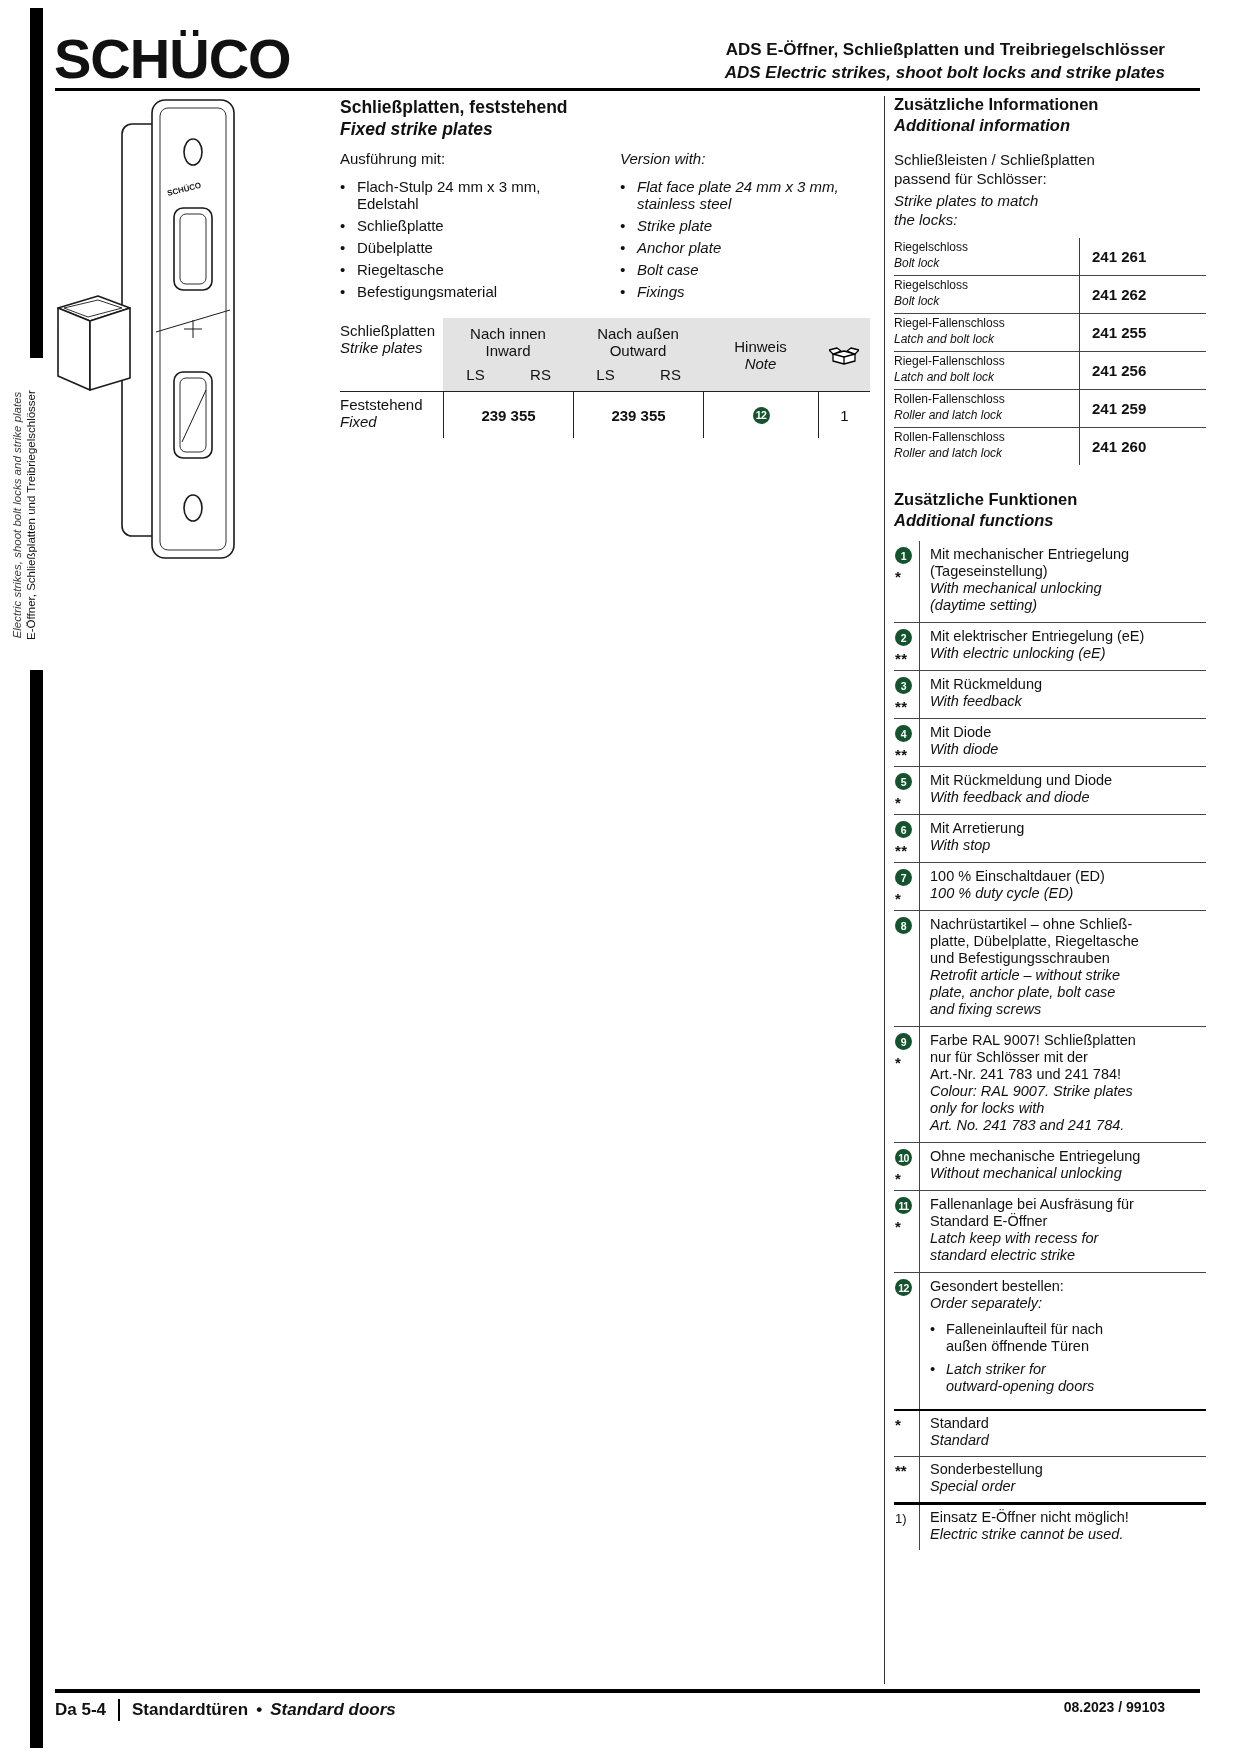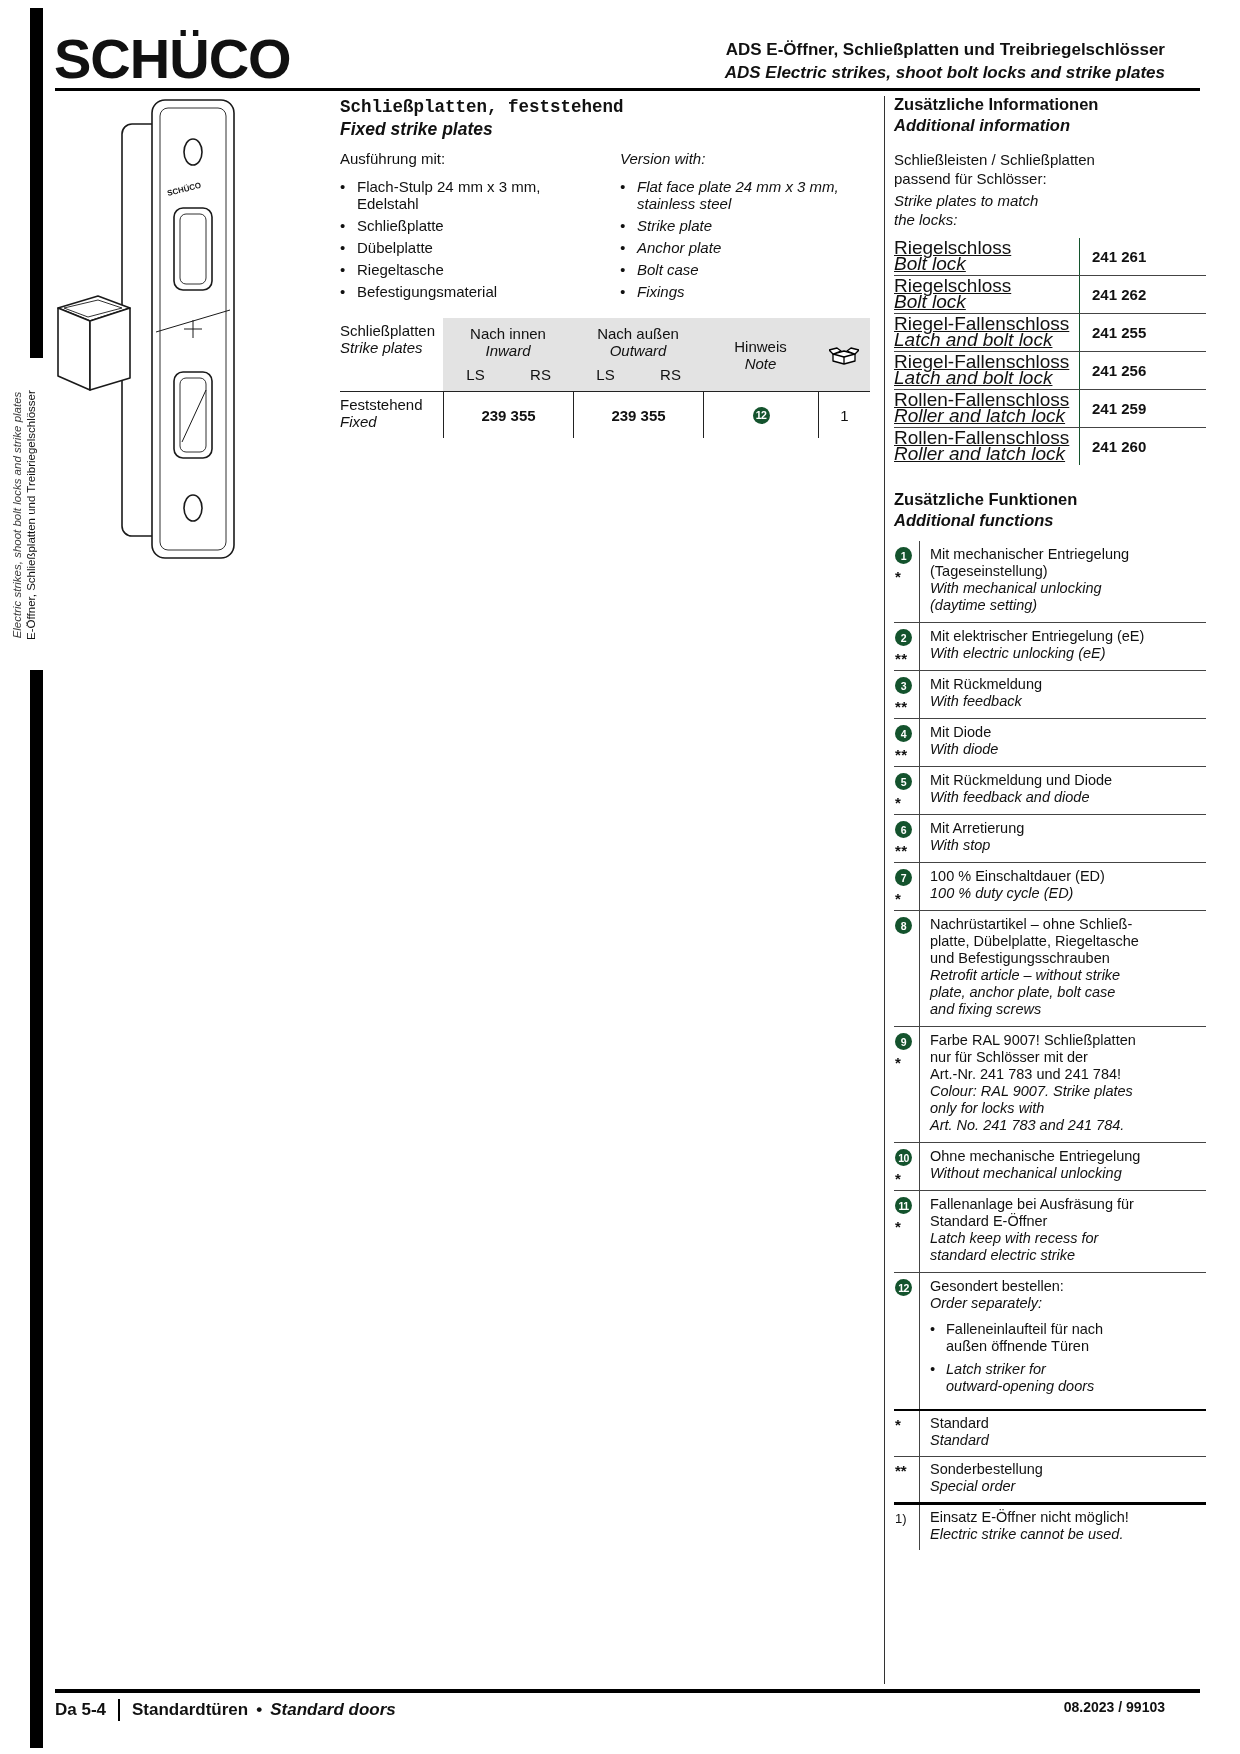--- a/index.html
+++ b/index.html
@@ -25,38 +25,38 @@
   .htitles{position:absolute;right:75px;top:38px;text-align:right;font-weight:bold;
     font-size:17px;line-height:23px;}
   .ht-en{font-style:italic;}
   .header-rule{position:absolute;left:55px;top:88px;width:1145px;height:3px;background:#000;}
 
   
   .figure{position:absolute;left:56px;top:96px;}
 
   
   .main{position:absolute;left:340px;top:96px;width:530px;height:345px;}
-  .h-de{font-size:17.5px;font-weight:bold;line-height:22px;font-family:Liberation Mono, monospace;}
+  .h-de{font-size:17.5px;font-weight:bold;line-height:22px;}
   .h-en{font-size:17.5px;font-weight:bold;font-style:italic;line-height:22px;}
   .spec{position:absolute;left:0;top:54px;width:530px;display:flex;}
   .spec-col{width:280px;}
   .spec-col.en{flex:1;font-style:italic;}
   .spec-label{font-size:15px;margin-bottom:11px;}
   .bullet{display:flex;font-size:15px;line-height:17px;margin-bottom:5px;}
   .bdot{width:17px;flex:none;}
   .btxt{white-space:pre-line;}
 
   
   .ptable{position:absolute;left:0;top:222px;width:530px;font-size:15px;}
   .pt-head{display:flex;height:73px;}
   .pt-rowhead{width:103px;box-sizing:border-box;padding-top:4px;line-height:17px;}
   .pt-rowhead .it{font-style:italic;}
   .pt-grey{flex:1;background:#e3e3e3;display:flex;}
   .pt-group{width:130px;box-sizing:border-box;text-align:center;padding-top:7px;line-height:17px;}
-  .pt-group .it{font-style:italic;}
+  .pt-group .it{}
   .g-lsrs{display:flex;margin-top:7px;}
   .g-lsrs span{width:50%;}
   .pt-note{width:115px;box-sizing:border-box;text-align:center;display:flex;flex-direction:column;
     justify-content:center;line-height:17px;}
   .pt-note .it{font-style:italic;}
   .pt-pkg{width:52px;display:flex;align-items:center;justify-content:center;}
   .pt-row{display:flex;height:46px;border-top:1.5px solid #222;}
   .pt-cell-label{width:103px;box-sizing:border-box;padding-top:4px;line-height:17px;}
   .pt-cell-label .it{font-style:italic;}
   .pt-val{width:130px;box-sizing:border-box;border-left:1px solid #222;display:flex;
@@ -69,21 +69,21 @@
   
   .col-divider{position:absolute;left:884px;top:96px;width:1px;height:1588px;background:#333;}
   .aside{position:absolute;left:894px;top:94px;width:312px;}
   .ah-de{font-size:16.5px;font-weight:bold;line-height:21px;}
   .ah-en{font-size:16.5px;font-weight:bold;font-style:italic;line-height:21px;}
   .match-de{margin-top:14px;font-size:15px;line-height:19px;white-space:pre-line;}
   .match-en{font-size:15px;font-style:italic;line-height:19px;white-space:pre-line;margin-top:3px;}
   .locks{margin-top:9px;}
   .lrow{display:flex;}
   .lrow + .lrow{border-top:1px solid #444;}
-  .lname{flex:1;padding:2px 0 4px;font-size:19px;line-height:15.5px;text-decoration:underline;}
+  .lname{flex:1;padding:2px 0 4px;font-size:12px;line-height:15.5px;}
   .len{font-style:italic;}
   .lart{width:127px;box-sizing:border-box;border-left:1px solid #14532d;font-weight:bold;
     font-size:15px;display:flex;align-items:center;padding-left:12px;}
   .fheading{margin-top:24px;}
   .funcs{margin-top:10px;}
   .fitem{display:flex;}
   .fitem + .fitem{border-top:1px solid #444;}
   .fnum{width:26px;flex:none;box-sizing:border-box;border-right:1px solid #444;
     padding:6px 0 4px 1px;display:flex;flex-direction:column;align-items:flex-start;gap:2px;}
   .circ{width:17px;height:17px;border-radius:50%;background:#14532d;color:#fff;font-size:10.5px;

